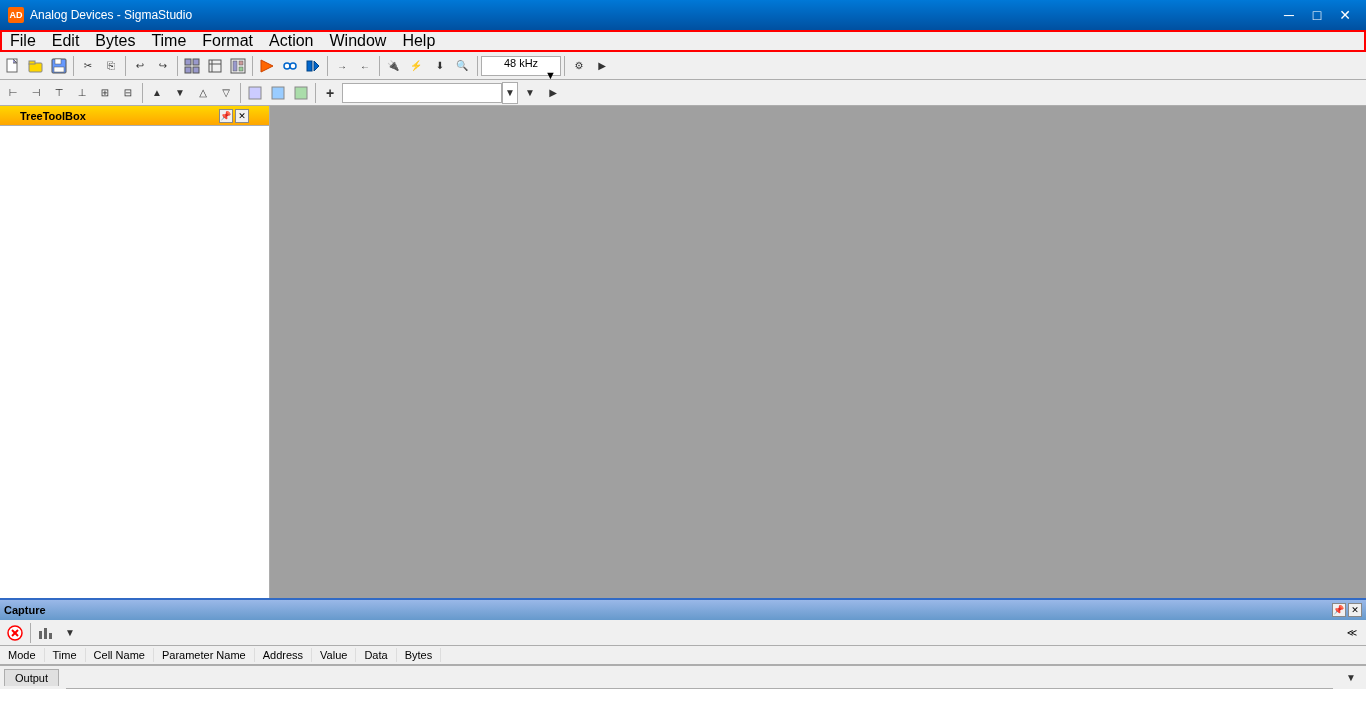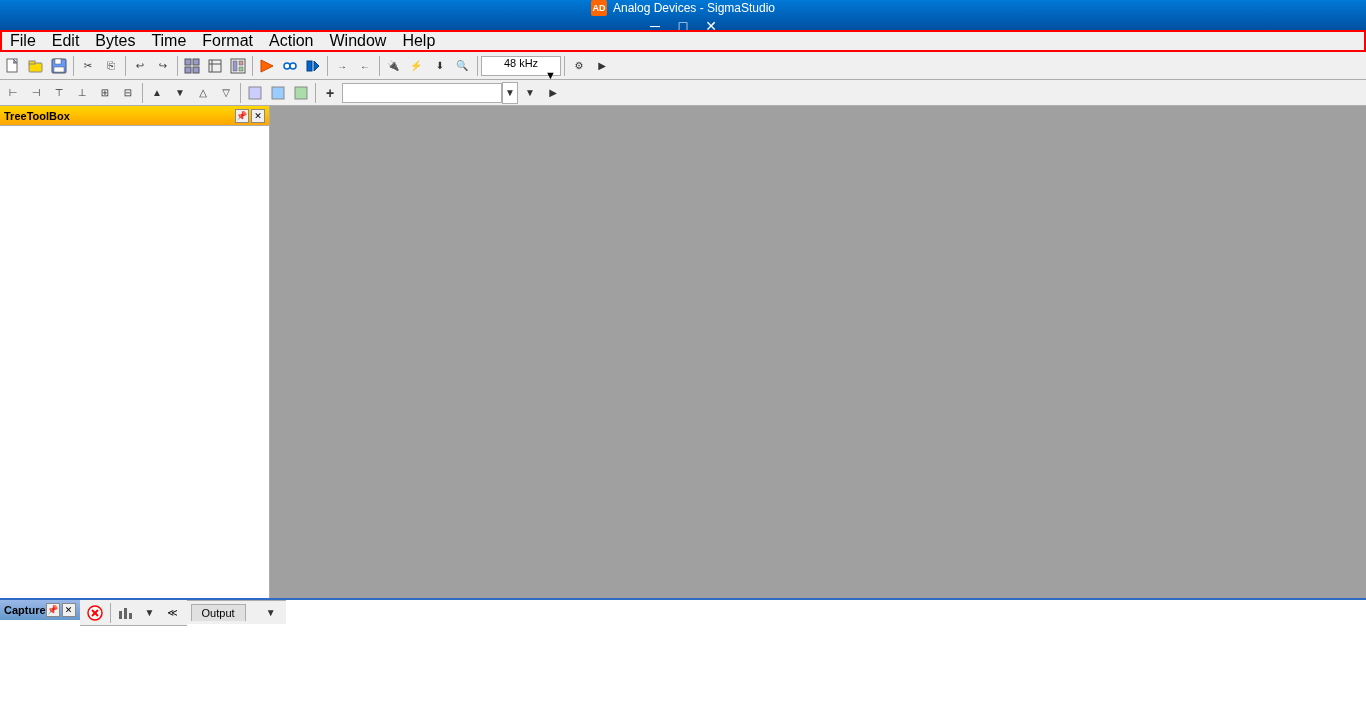--- a/index.html
+++ b/index.html
@@ -5,23 +5,22 @@
     * { margin: 0; padding: 0; box-sizing: border-box; }
     body { width: 1366px; height: 710px; overflow: hidden; font-family: 'Segoe UI', Tahoma, sans-serif; font-size: 12px; background: #d4d0c8; }
 
     
     #title-bar {
       height: 30px;
       background: linear-gradient(to bottom, #0078d7, #0050a0);
       display: flex;
       align-items: center;
       justify-content: space-between;
-      padding: 0 20px;
+      padding: 0 8px;
       color: white;
-      flex-direction: column;
     }
     #title-bar-left { display: flex; align-items: center; gap: 6px; }
     #title-bar-left .app-icon { width: 16px; height: 16px; background: #ff6600; border-radius: 2px; display: flex; align-items: center; justify-content: center; font-size: 9px; color: white; font-weight: bold; }
     #title-text { font-size: 12px; color: white; }
     #title-bar-right { display: flex; gap: 2px; }
     .title-btn { width: 26px; height: 20px; display: flex; align-items: center; justify-content: center; cursor: pointer; color: white; font-size: 14px; }
 
     
     #menu-bar {
       height: 22px;
@@ -110,21 +109,21 @@
       flex-direction: column;
       border-right: 1px solid #adadad;
       background: white;
     }
     #tree-toolbox-header {
       height: 20px;
       background: linear-gradient(to bottom, #ffd700, #ffa500);
       display: flex;
       align-items: center;
       justify-content: space-between;
-      padding: 0 4px;
+      padding: 0 20px;
       border-bottom: 1px solid #adadad;
     }
     #tree-toolbox-title { font-size: 11px; font-weight: bold; color: #000; }
     .panel-ctrl { display: flex; gap: 2px; }
     .panel-btn { width: 14px; height: 14px; display: flex; align-items: center; justify-content: center; cursor: pointer; font-size: 9px; border: 1px solid #888; background: #f0f0f0; }
     #tree-toolbox-content { flex: 1; background: white; }
 
     
     #canvas-area {
       flex: 1;
@@ -133,20 +132,21 @@
     }
 
     
     #bottom-section {
       height: 112px;
       border-top: 2px solid #316ac5;
     }
     #capture-panel {
       height: 100%;
       display: flex;
+      flex-direction: column;
       background: white;
     }
     #capture-header {
       height: 20px;
       background: linear-gradient(to bottom, #9ab8e8, #6699cc);
       display: flex;
       align-items: center;
       justify-content: space-between;
       padding: 0 4px;
     }
@@ -403,20 +403,30 @@
               <rect x="1" y="6" width="3" height="8" fill="#666"></rect>
               <rect x="6" y="3" width="3" height="11" fill="#666"></rect>
               <rect x="11" y="8" width="3" height="6" fill="#666"></rect>
             </svg>
         </div>
         <div class="tb-btn">▼</div>
         <div style="margin-left:auto;">
           <div class="collapse-btn">≪</div>
         </div>
       </div>
+      <div id="capture-table-header">
+        <span class="col-header">Mode</span>
+        <span class="col-header">Time</span>
+        <span class="col-header">Cell Name</span>
+        <span class="col-header">Parameter Name</span>
+        <span class="col-header">Address</span>
+        <span class="col-header">Value</span>
+        <span class="col-header">Data</span>
+        <span class="col-header">Bytes</span>
+      </div>
       <div id="capture-footer">
         <div class="output-tab">Output</div>
         <div style="flex:1;height:1px;border-top:1px solid #adadad;align-self:flex-end;"></div>
         <div class="tb-btn" style="margin-left:auto;">▼</div>
       </div>
     </div>
   </div>
 </div>
 
 </body></html>

